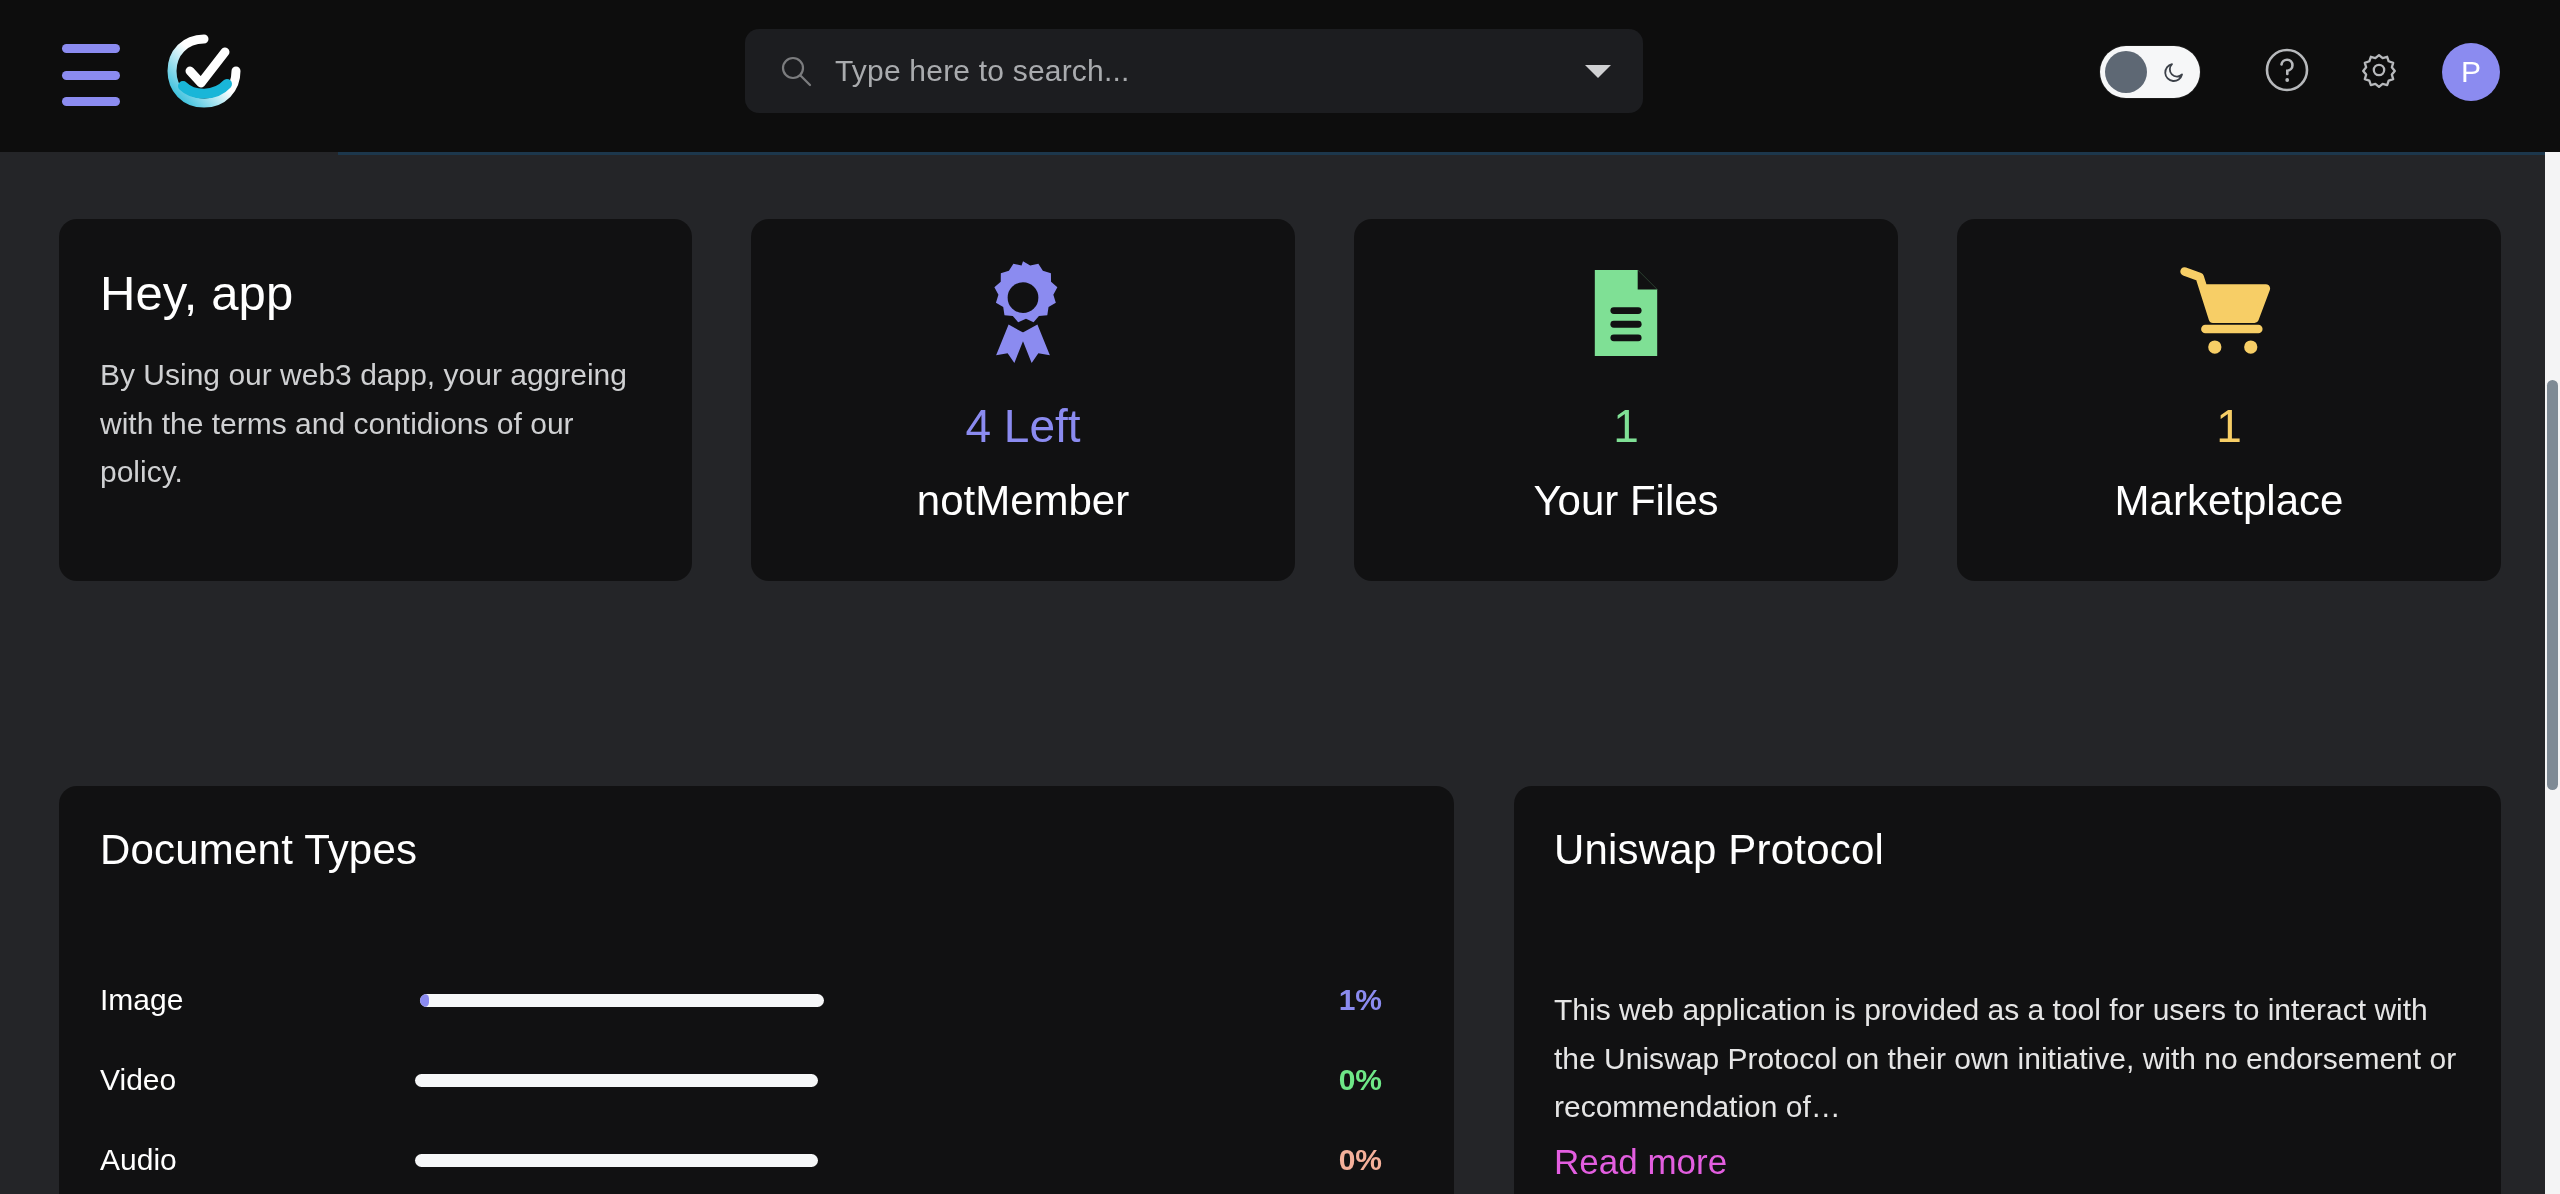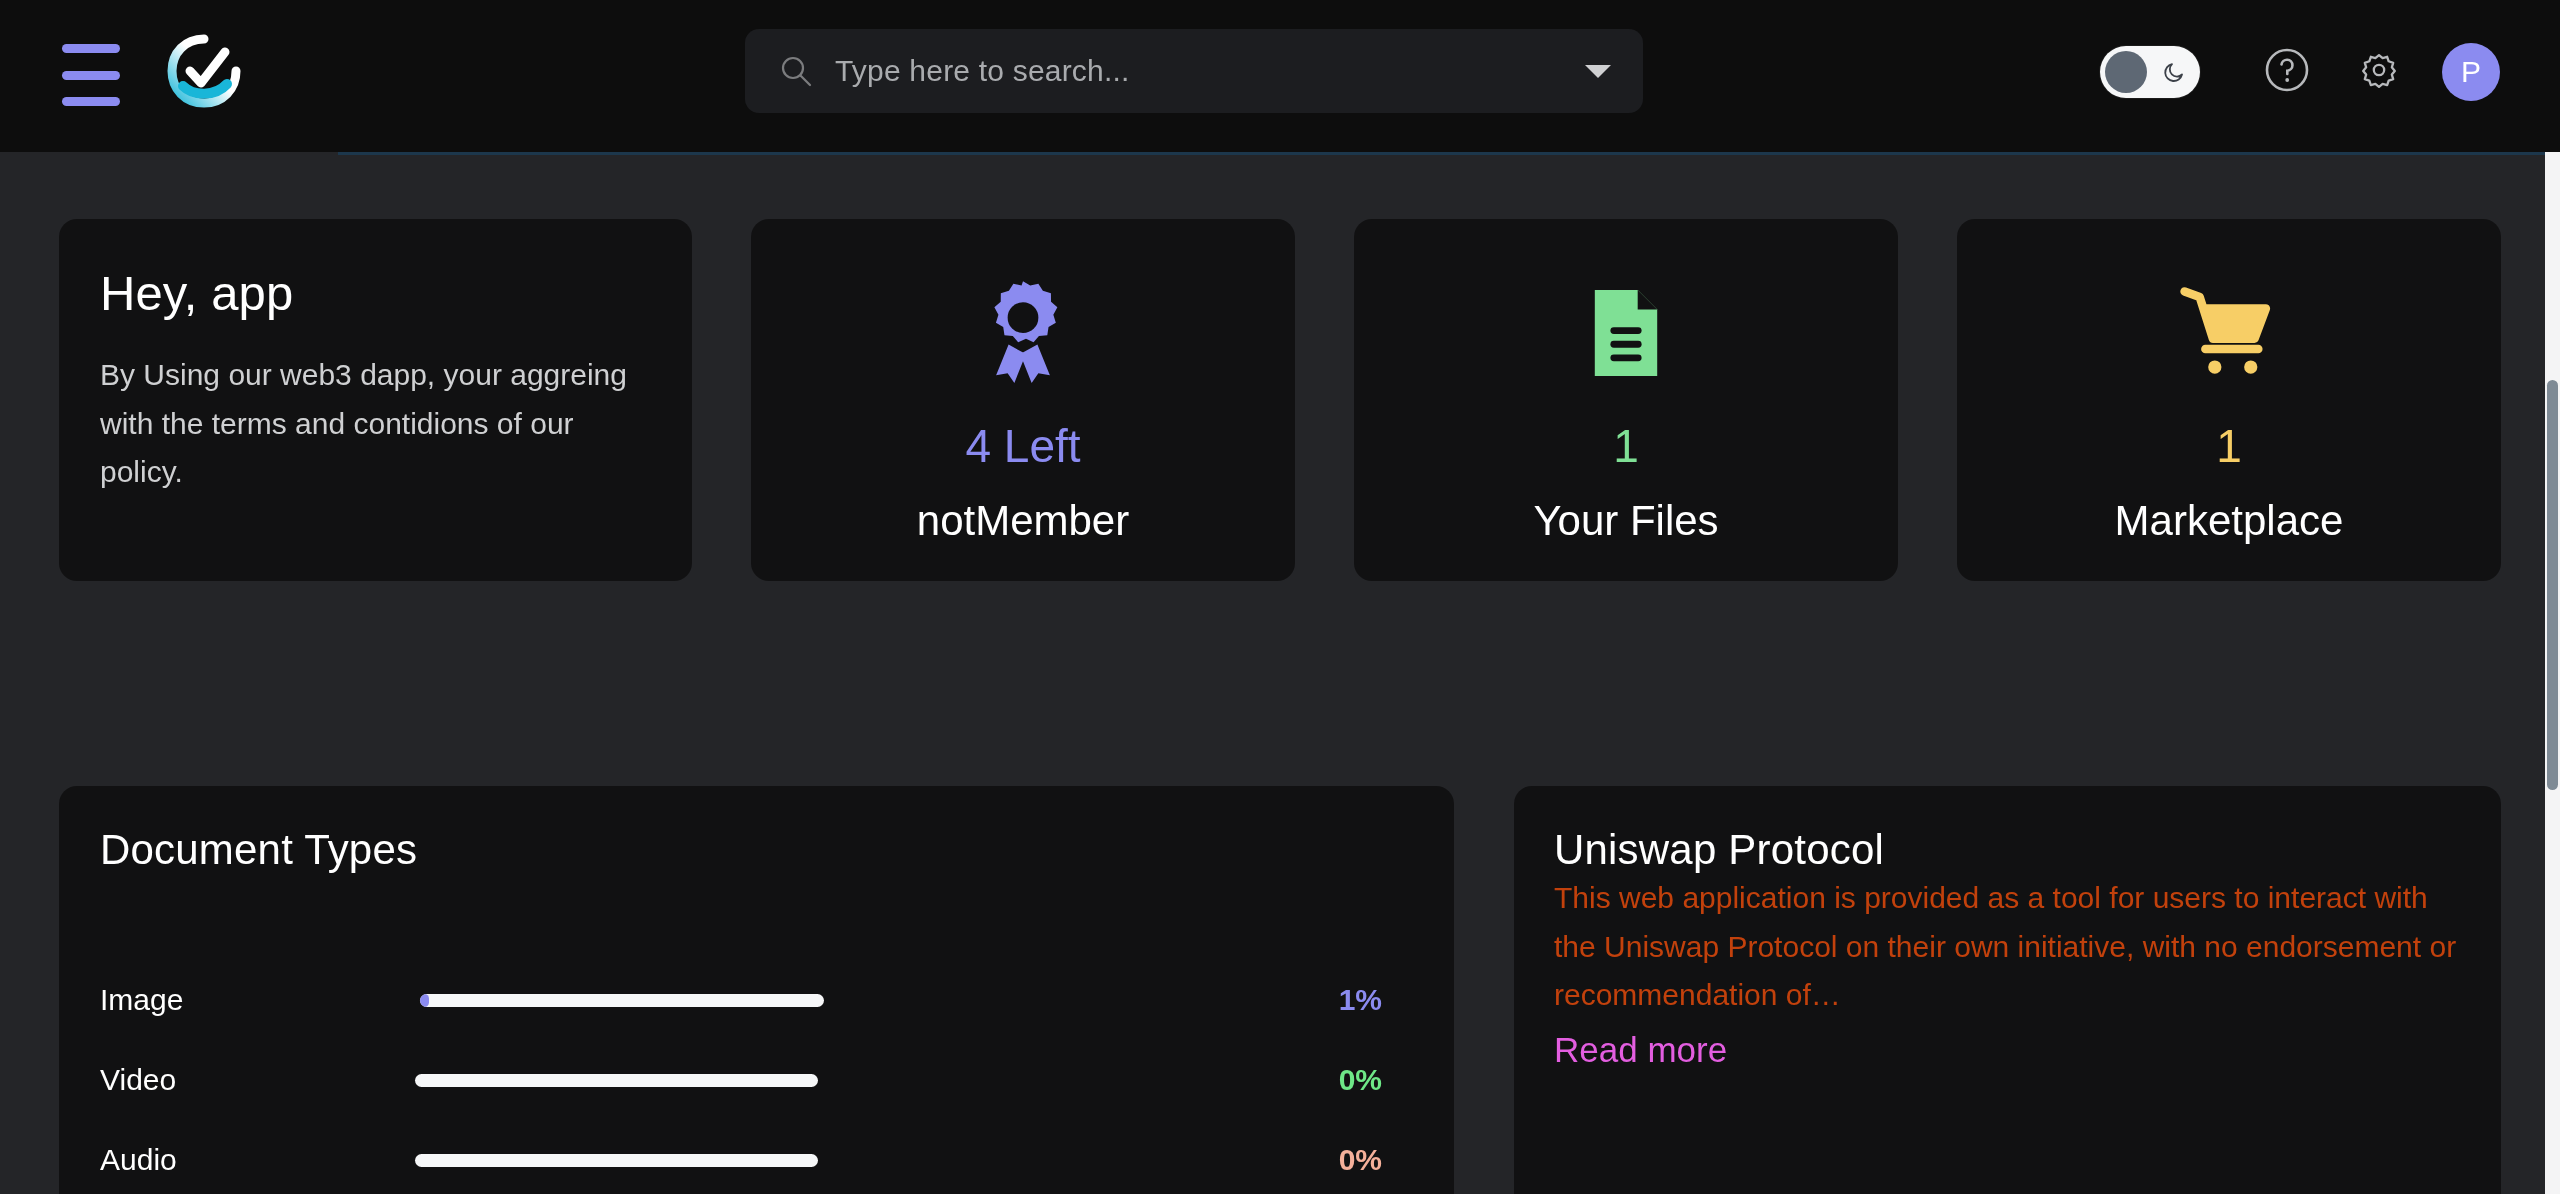--- a/index.html
+++ b/index.html
@@ -187,21 +187,21 @@
     line-height: 1.62;
     color: #cfd0d2;
     font-weight: 400;
   }
 
   .card-stat {
     display: flex;
     flex-direction: column;
     align-items: center;
     justify-content: flex-start;
-    padding-top: 60px;
+    padding-top: 40px;
   }
   .card-stat .ic { height: 108px; display: flex; align-items: center; justify-content: center; }
   .card-stat .num {
     font-size: 46px;
     margin-top: 32px;
     font-weight: 400;
   }
   .card-stat .lbl {
     font-size: 42px;
     color: #ffffff;
@@ -261,23 +261,24 @@
   .doc-pct {
     font-size: 30px;
     font-weight: 700;
     margin-left: auto;
     width: 150px;
     text-align: right;
     padding-right: 24px;
   }
 
   .uni-body {
+    margin-top: 112px;
     font-size: 30px;
     line-height: 1.62;
-    color: #c2410c;
+    color: #e5e5e5;
     font-weight: 400;
   }
   .uni-readmore {
     display: inline-block;
     margin-top: 10px;
     font-size: 35px;
     color: #e35ee0;
     cursor: pointer;
     font-weight: 400;
   }

